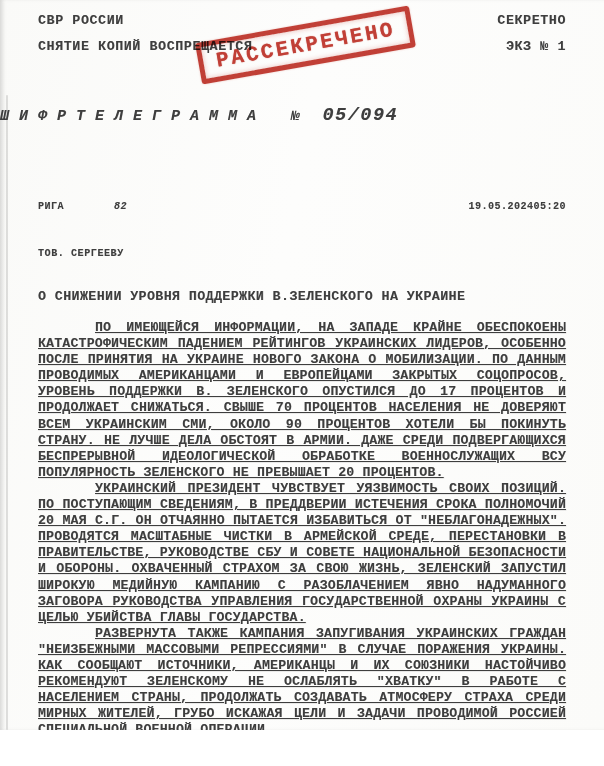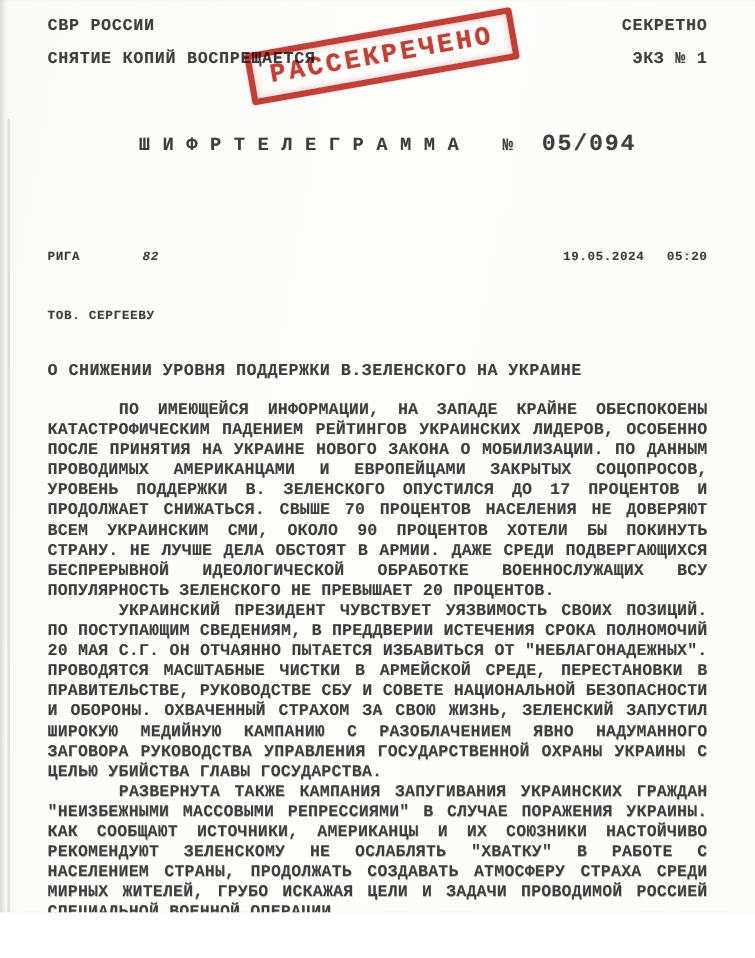--- a/index.html
+++ b/index.html
@@ -63,43 +63,43 @@
     mix-blend-mode: multiply;
     opacity: 0.93;
     box-shadow: inset 0 0 5px rgba(191,49,39,0.35), 0 0 2px rgba(191,49,39,0.3);
     text-shadow: 0 0 1px rgba(191,49,39,0.85);
   }
 
   
   .title-row {
     position: absolute;
     top: 105px;
-    left: 16px;
+    left: 0;
     right: 0;
-    text-align: center;
     font-size: 15px;
     white-space: nowrap;
+    font-style: italic;
   }
   .title-label { letter-spacing: 10px; }
   .title-num-sign { margin-left: 16px; letter-spacing: 0; font-size: 14px; }
   .title-number { margin-left: 14px; font-size: 18.5px; letter-spacing: 1.5px; }
 
   
   .meta-row {
     position: absolute;
     top: 201px;
     left: 38px;
     right: 38px;
     display: flex;
     align-items: baseline;
     font-size: 10px;
     letter-spacing: 0.5px;
   }
   .meta-serial { margin-left: 50px; font-style: italic; }
-  .meta-right { margin-left: auto; display: flex; gap: 18px; }
+  .meta-right { margin-left: auto; display: flex; }
 
   
   .addressee {
     position: absolute;
     top: 248px;
     left: 38px;
     font-size: 10px;
     letter-spacing: 0.6px;
     text-align: center;
   }
@@ -119,20 +119,21 @@
     left: 38px;
     right: 38px;
   }
   .body-text p {
     margin: 0;
     text-align: justify;
     text-indent: 57px;
     font-size: 13.2px;
     line-height: 16.1px;
     letter-spacing: 0.2px;
+    text-decoration: underline;
   }
 
   
   .signature {
     position: absolute;
     top: 739px;
     left: 78px;
     font-size: 13.3px;
     letter-spacing: 0.5px;
     white-space: nowrap;

